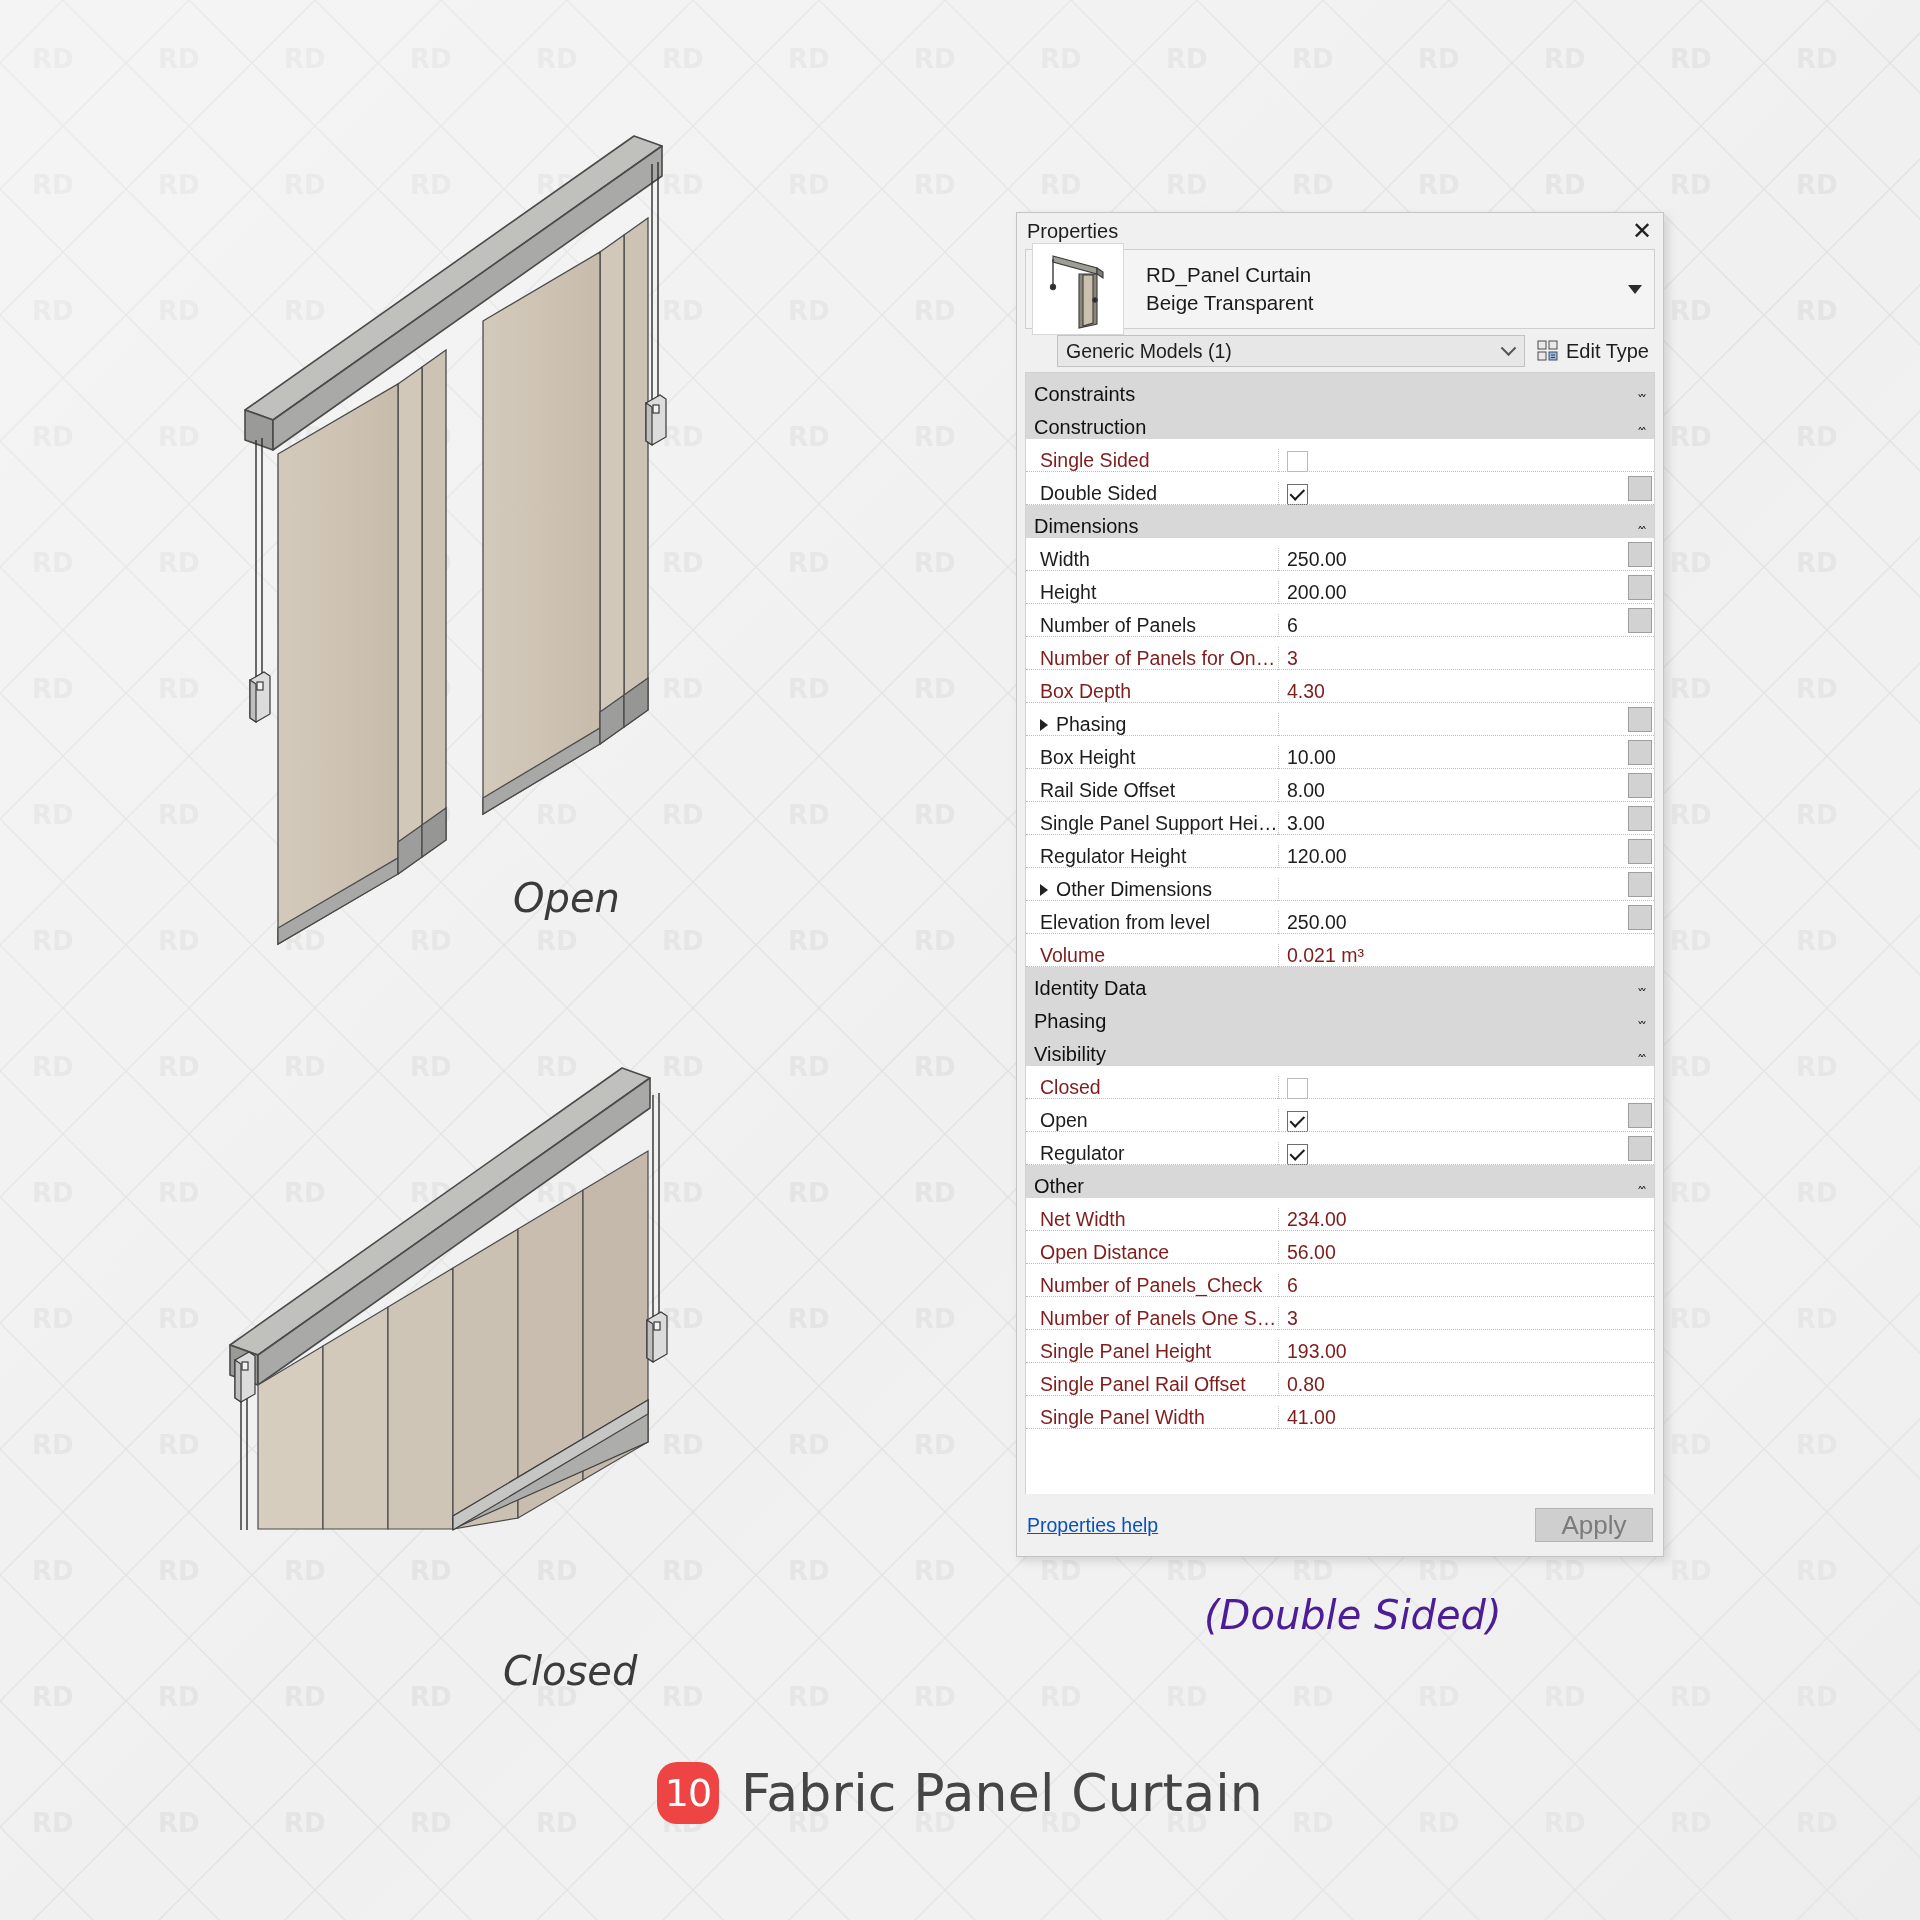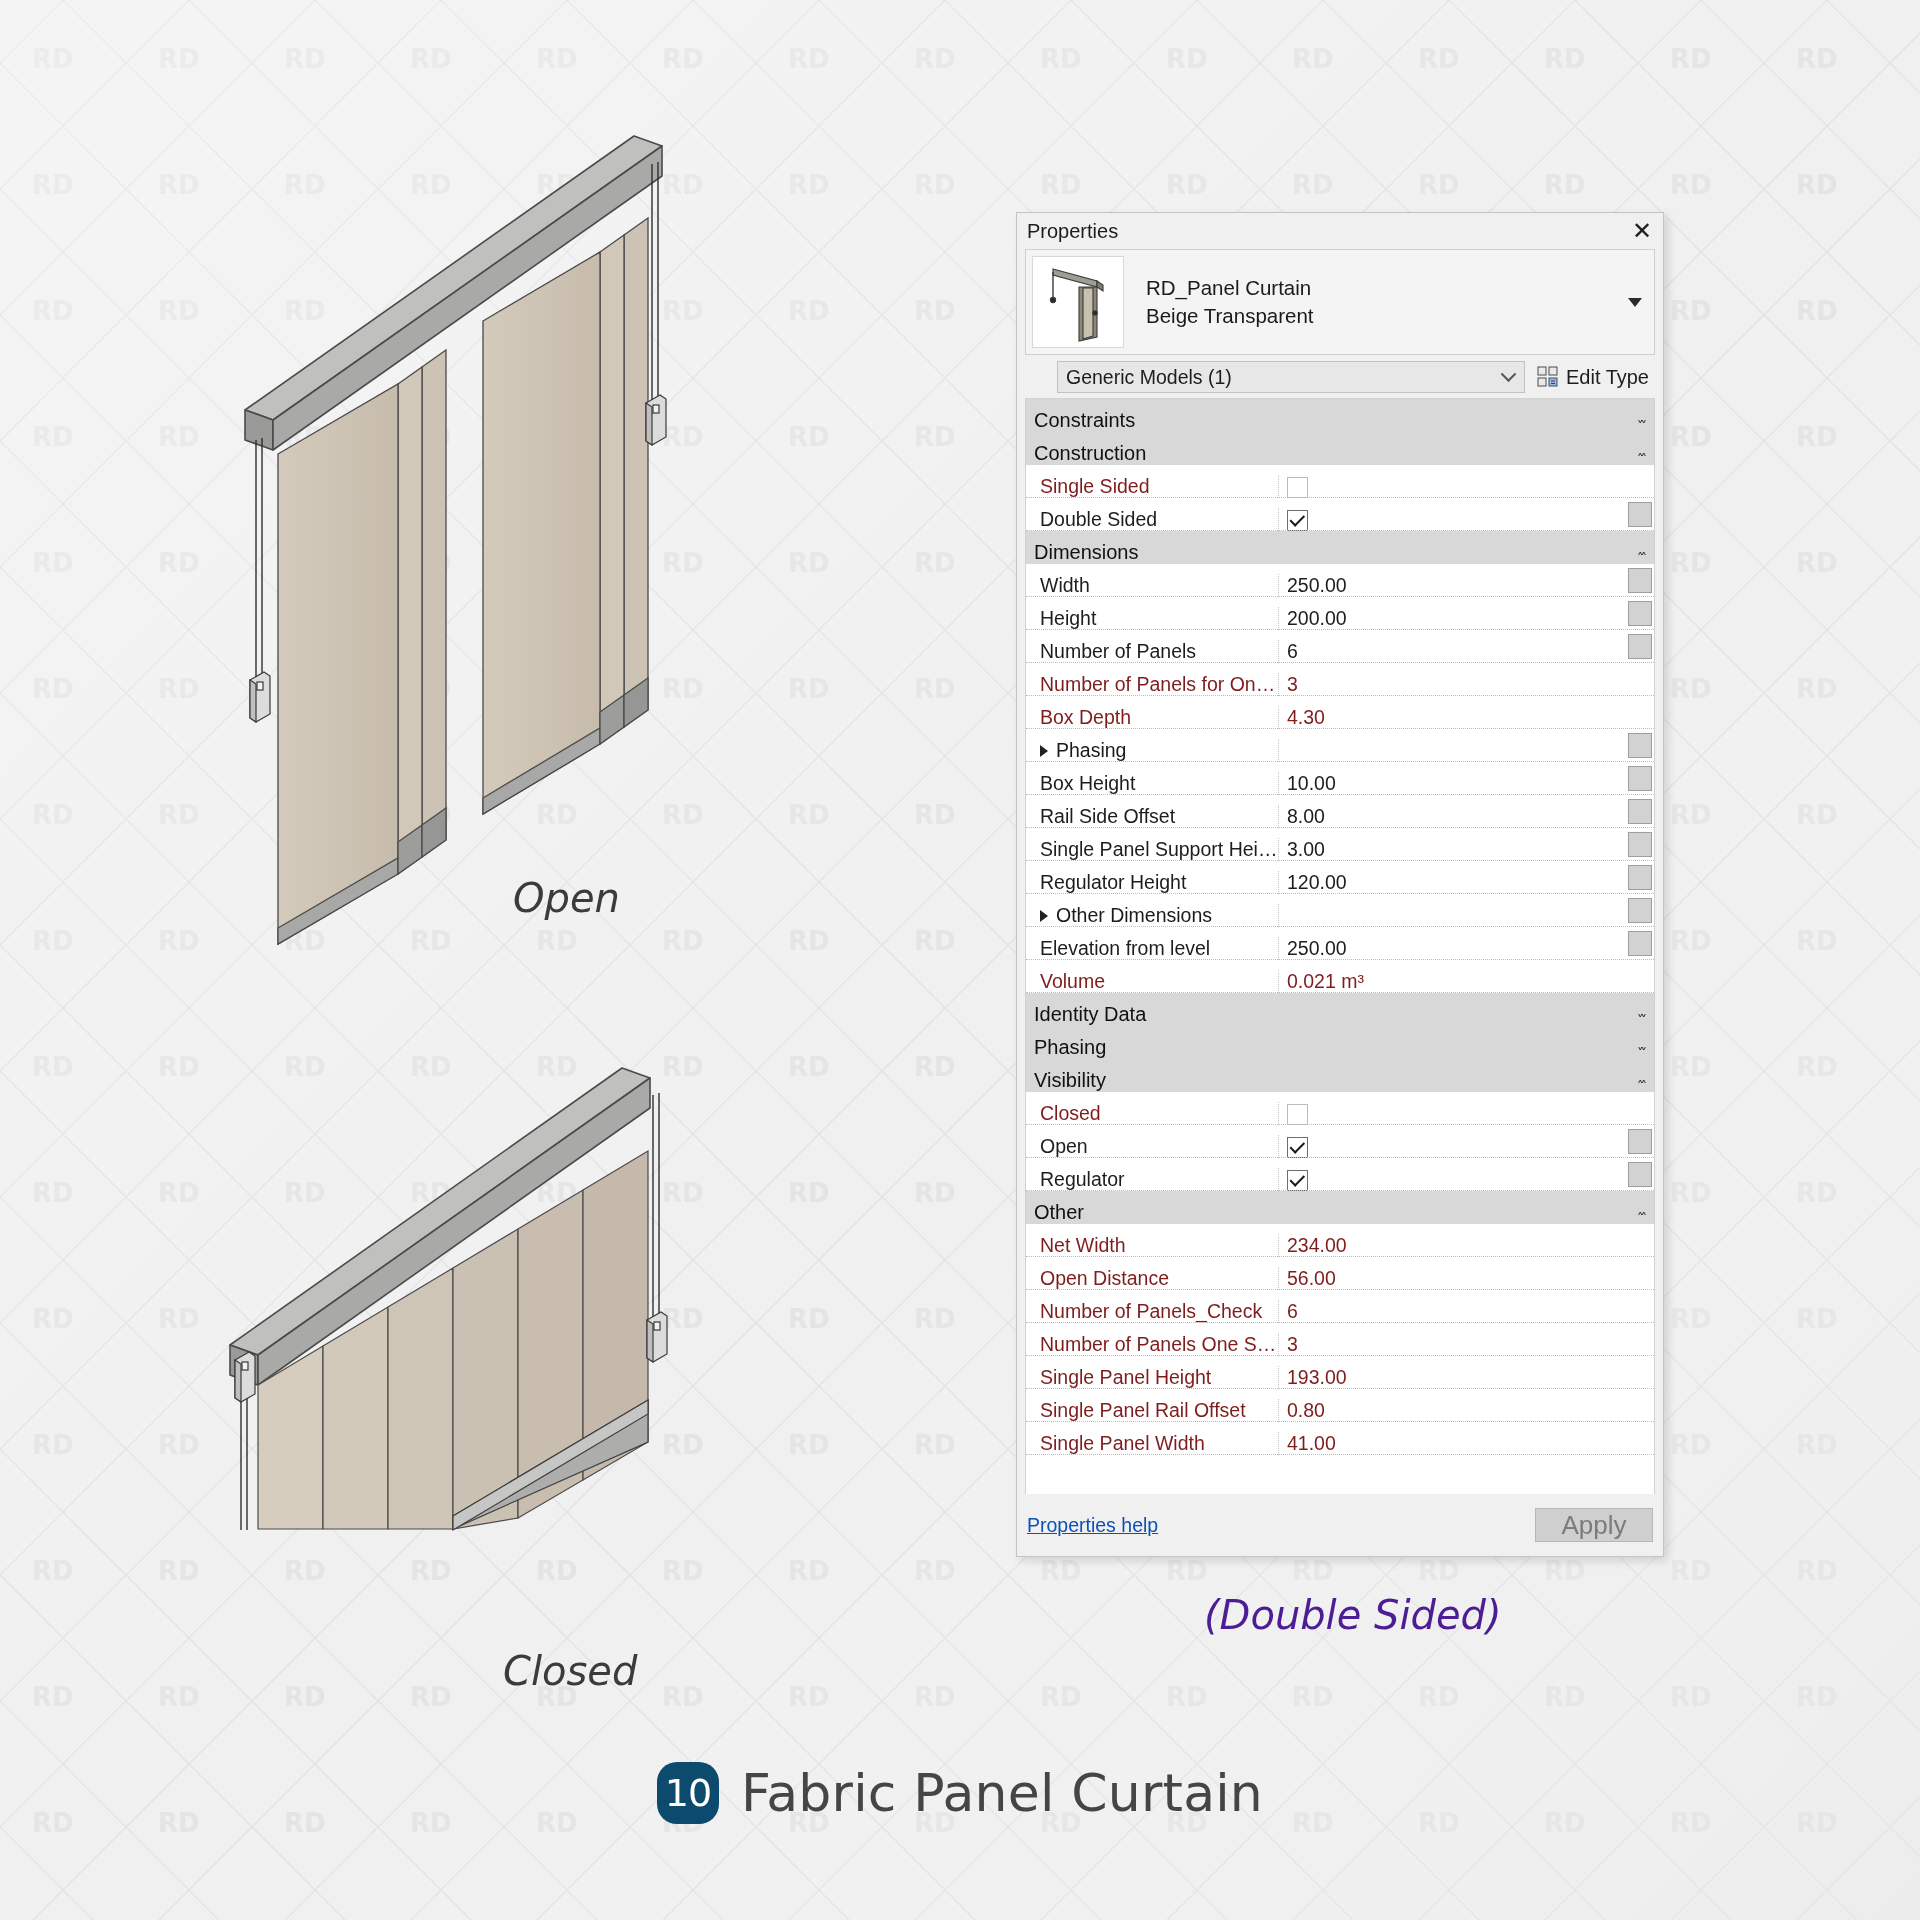--- a/index.html
+++ b/index.html
@@ -48,21 +48,21 @@
   
   #caption {
     position: absolute; z-index: 3;
     left: 0; right: 0; top: 1762px;
     display: flex; align-items: center; justify-content: center;
     gap: 22px;
   }
   #caption-badge {
     width: 62px; height: 62px;
     border-radius: 20px;
-    background: #0c4a6e;
+    background: #ef4444;
     color: #ffffff;
     font-size: 38px;
     display: flex; align-items: center; justify-content: center;
     font-family: "DejaVu Sans", sans-serif;
     letter-spacing: -1px;
   }
   #caption-text {
     font-family: "DejaVu Sans", sans-serif;
     font-size: 52px;
     color: #454545;
@@ -95,21 +95,21 @@
     font-size: 24px; line-height: 1; color: #222;
     font-family: "DejaVu Sans", sans-serif;
     cursor: pointer;
   }
 
   
   #type-selector {
     margin: 0 8px;
     border: 1px solid #cfcfcf;
     background: #f4f4f4;
-    height: 106px;
+    height: 80px;
     display: flex; align-items: center;
     flex: 0 0 auto;
   }
   #type-thumb {
     width: 92px; height: 92px;
     margin-left: 6px;
     background: #ffffff;
     border: 1px solid #d8d8d8;
     flex: 0 0 auto;
     display: flex; align-items: center; justify-content: center;

